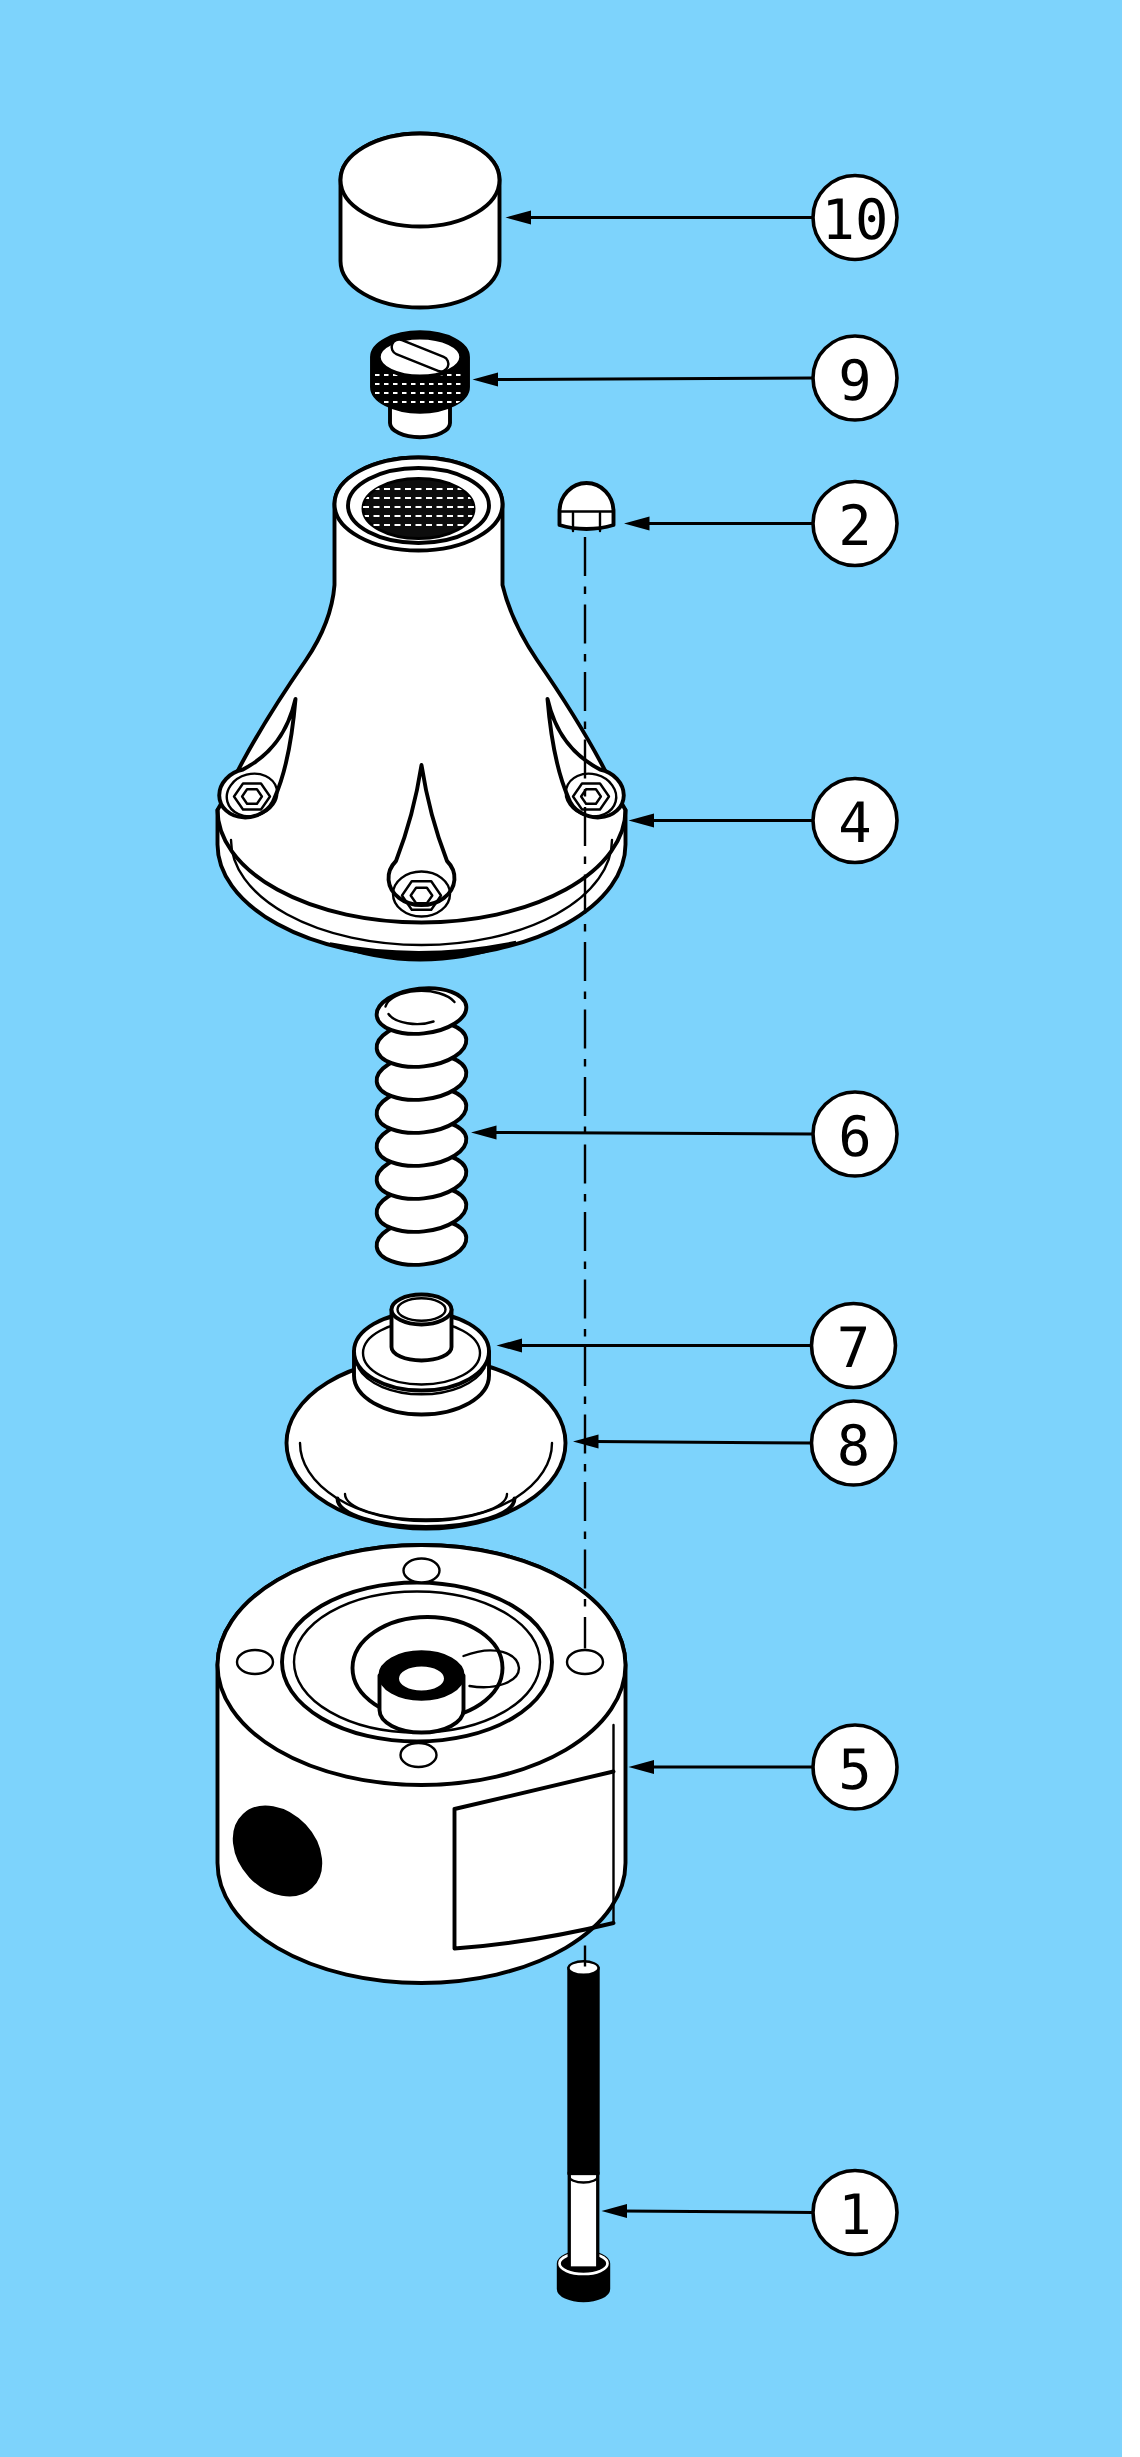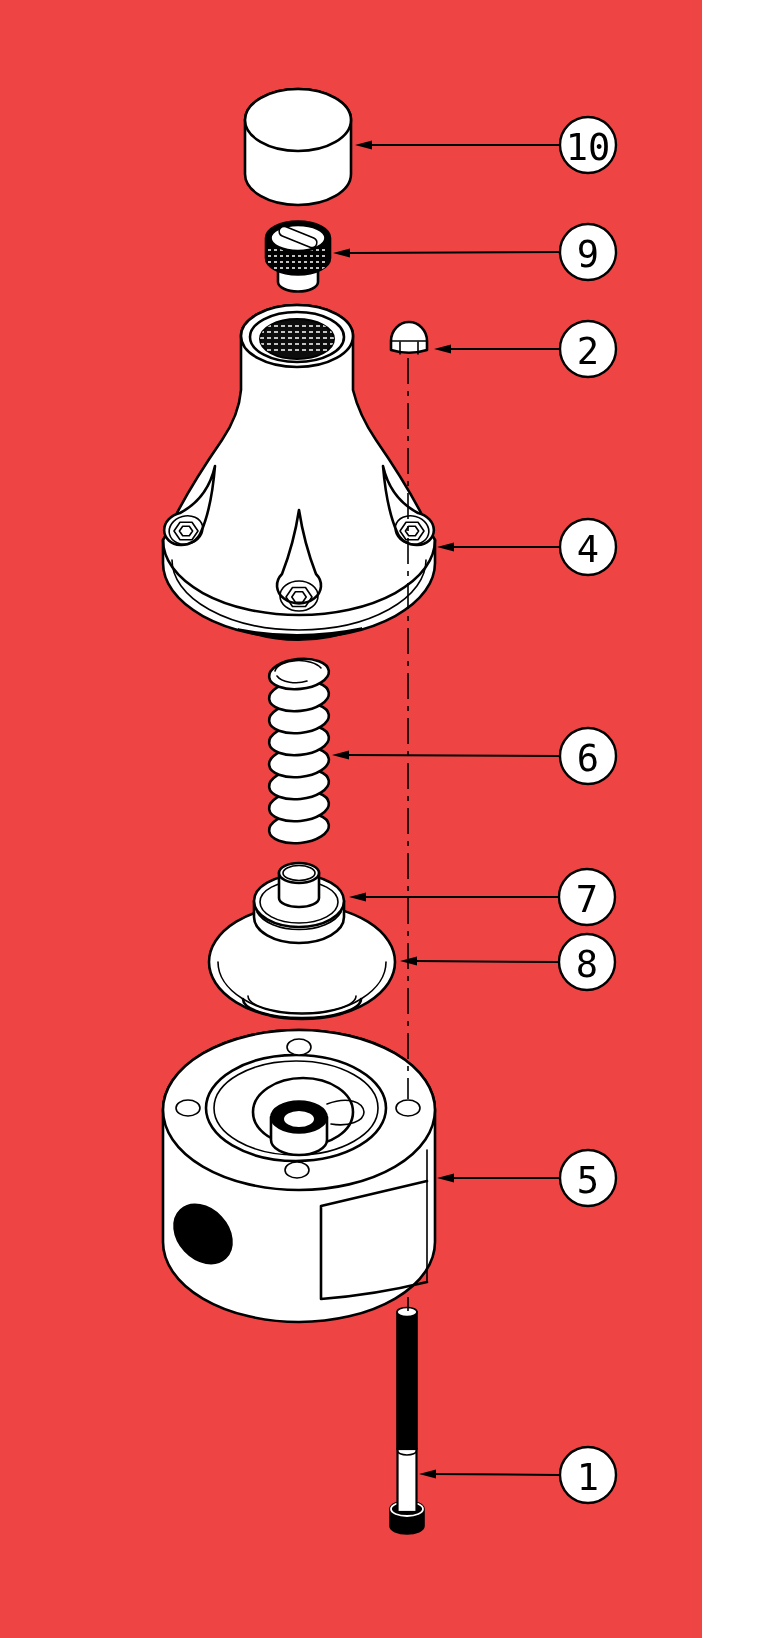--- a/index.html
+++ b/index.html
@@ -1,16 +1,16 @@
 <!DOCTYPE html>
 <html><head>
 <meta charset="utf-8">
 <style>
   html,body{margin:0;padding:0;background:#ffffff;}
-  .canvas{width:684px;height:1638px;background:#ef4444;position:relative;overflow:hidden;padding-left:18px;}
+  .canvas{width:748px;height:1638px;background:#7dd3fc;position:relative;overflow:hidden;}
   svg{display:block;}
   .ln{fill:none;stroke:#000;stroke-width:2.6;stroke-linecap:round;stroke-linejoin:round;}
   .wh{fill:#fff;stroke:#000;stroke-width:2.6;stroke-linejoin:round;}
   .bk{fill:#000;stroke:#000;stroke-width:1.6;}
   .thin{stroke-width:1.6;}
   .white-ln{fill:none;stroke:#fff;stroke-width:1.3;}
   .centerline{fill:none;stroke:#000;stroke-width:1.6;stroke-dasharray:26 7 5 7;}
   .callout-circle{fill:#fff;stroke:#000;stroke-width:2.4;}
   .callout-num{font-family:"DejaVu Sans Mono","Liberation Mono",monospace;font-size:37px;fill:#000;}
   .leader{stroke:#000;stroke-width:2;fill:none;}

